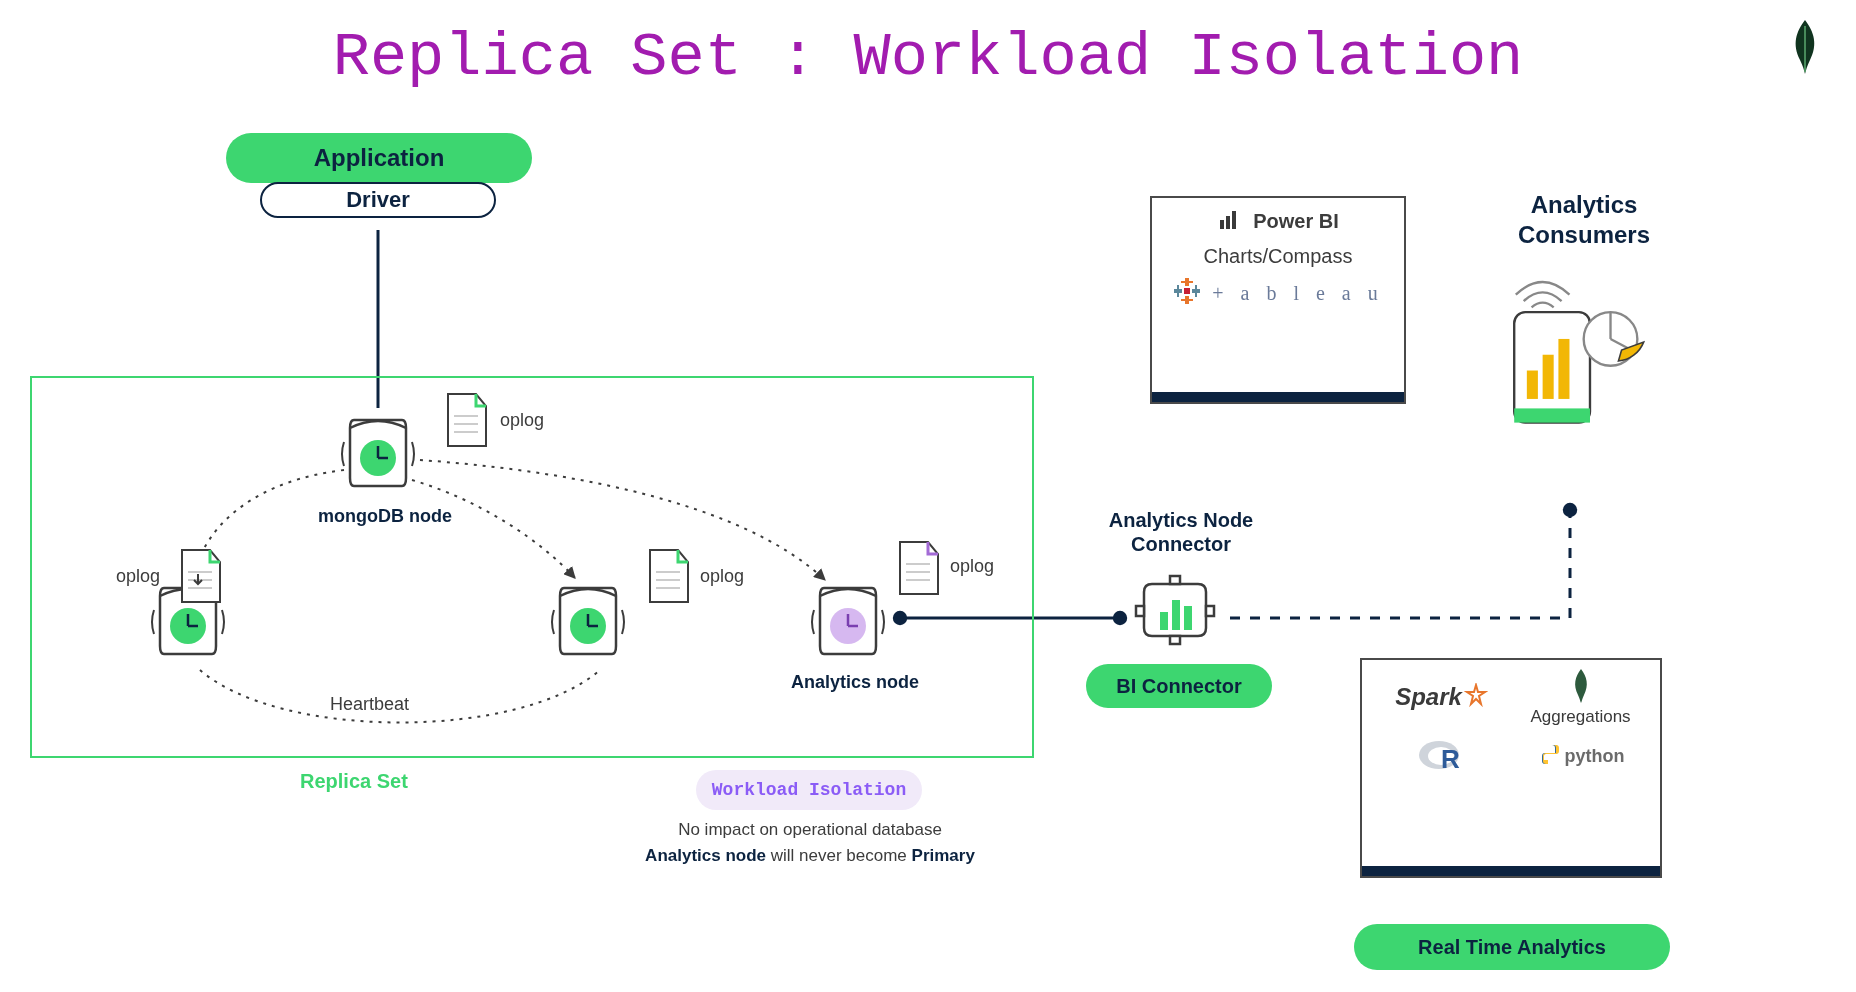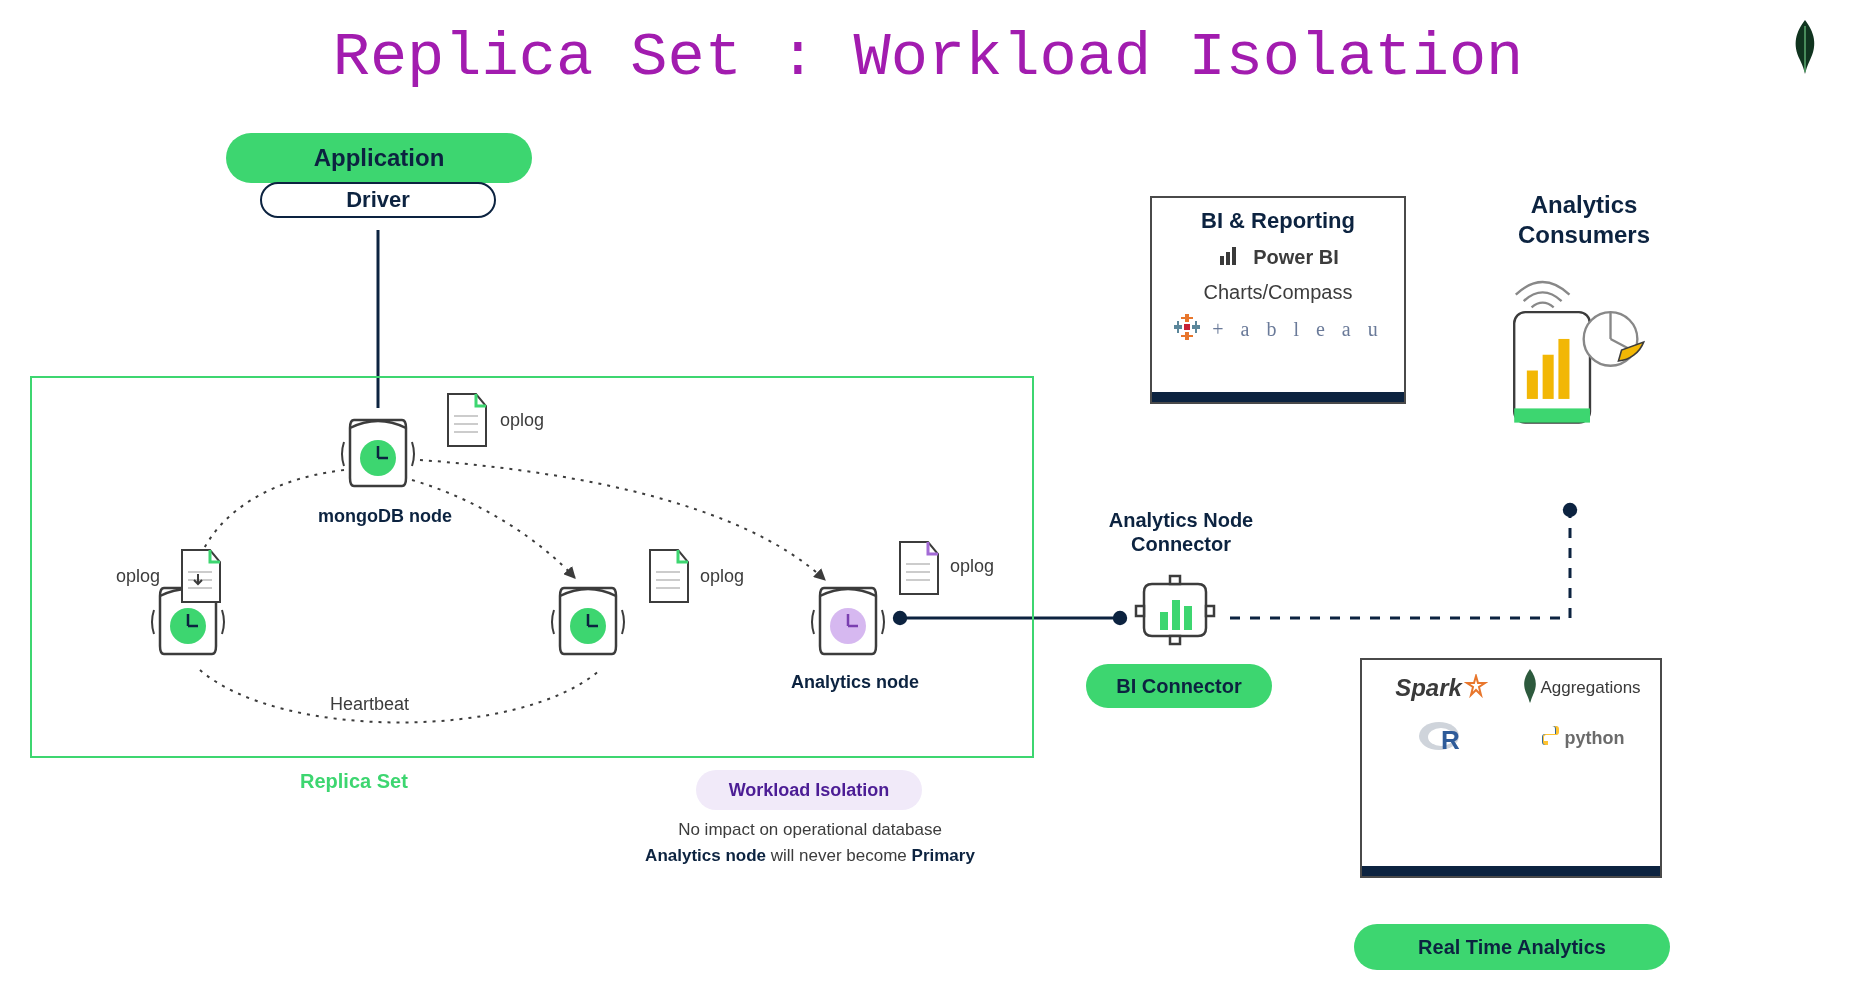--- a/index.html
+++ b/index.html
@@ -32,21 +32,21 @@
   .pill {
     position: absolute;
     border-radius: 999px;
     display: flex;
     align-items: center;
     justify-content: center;
     font-weight: 600;
   }
   .pill.green { background: #3dd670; color: #0c2340; }
   .pill.white { background: #ffffff; color: #0c2340; border: 2.5px solid #0c2340; }
-  .pill.lav   { background: #f1eaf9; color: #4c1d95; }
+  .pill.lav   { background: #f1eaf9; color: #8b5cf6; font-family: Liberation Mono, monospace; }
 
   .replica-box {
     position: absolute;
     border: 2.5px solid #3dd670;
     background: transparent;
   }
 
   .db-node {
     position: absolute;
     width: 76px;
@@ -337,21 +337,20 @@
 
     <rect x="28" y="42" width="8" height="18" fill="#3dd670"></rect>
     <rect x="40" y="30" width="8" height="30" fill="#3dd670"></rect>
     <rect x="52" y="36" width="8" height="24" fill="#3dd670"></rect>
   </svg>
 </div>
 
 <div class="pill green" style="left:1086px; top:664px; width:186px; height:44px; font-size:20px;">BI Connector</div>
 
 <div class="bi-box" style="left:1150px; top:196px; width:256px; height:208px;">
-  <div class="box-title">BI &amp; Reporting</div>
   <div class="box-row">
     <span>
       <svg width="26" height="26" viewBox="0 0 26 26">
           <rect x="3" y="14" width="4" height="9" fill="#3a3a3a"></rect>
           <rect x="9" y="10" width="4" height="13" fill="#3a3a3a"></rect>
           <rect x="15" y="5" width="4" height="18" fill="#3a3a3a"></rect>
         </svg>
     </span>
     <span style="font-weight:600;">Power BI</span>
   </div>
@@ -404,21 +403,21 @@
 <div class="ds-box" style="left:1360px; top:658px; width:302px; height:220px;">
   <div class="box-grid">
     <div style="display:flex;align-items:center;gap:2px;">
       <span class="spark-text">Spark</span>
       <span>
         <svg width="24" height="24" viewBox="0 0 24 24">
             <path d="M12 2 L14 9 L21 9 L15 13 L17 21 L12 16 L7 21 L9 13 L3 9 L10 9 Z" fill="none" stroke="#e8762c" stroke-width="2"></path>
           </svg>
       </span>
     </div>
-    <div style="display:flex;flex-direction:row;align-items:center;">
+    <div style="display:flex;flex-direction:column;align-items:center;">
       <span>
         <svg width="20" height="36" viewBox="0 0 20 36">
             <path d="M10 1 C4 9,2 17,7 27 C9 31,9 33,10 35 C11 33,11 31,13 27 C18 17,16 9,10 1 Z" fill="#2d5a3d"></path>
           </svg>
       </span>
       <span class="agg-text">Aggregations</span>
     </div>
     <div>
       <svg width="50" height="40" viewBox="0 0 50 40">
         <ellipse cx="22" cy="20" rx="20" ry="14" fill="#cfd4db"></ellipse>

